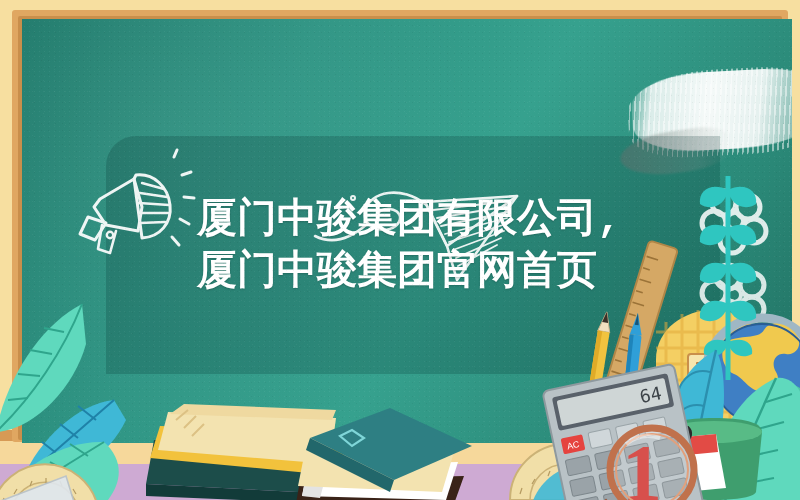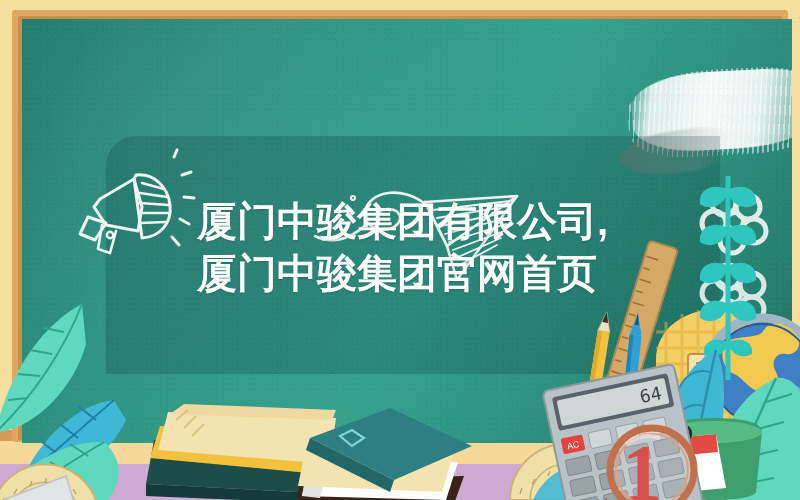--- a/index.html
+++ b/index.html
@@ -40,20 +40,21 @@
     position:absolute; left:18px; top:16px; width:764px; height:424px;
     background:#c98f4b;
     border-radius:2px;
   }
   .board {
     position:absolute; left:22px; top:19px; width:770px; height:424px;
     background:
       radial-gradient(circle at 18% 28%, rgba(255,255,255,0.055) 0%, rgba(255,255,255,0) 46%),
       linear-gradient(120deg, #1f7a6b 0%, #2f9584 30%, #36a18e 55%, #2a8877 82%, #216f61 100%);
     overflow:hidden;
+    font-family:Liberation Mono, monospace;
   }
   
   .board::after {
     content:"";
     position:absolute; inset:0;
     background-image:
       radial-gradient(rgba(255,255,255,0.07) 0.6px, transparent 0.7px),
       radial-gradient(rgba(0,0,0,0.06) 0.6px, transparent 0.7px),
       radial-gradient(rgba(255,255,255,0.05) 0.5px, transparent 0.6px);
     background-size: 5px 5px, 7px 7px, 11px 11px;

